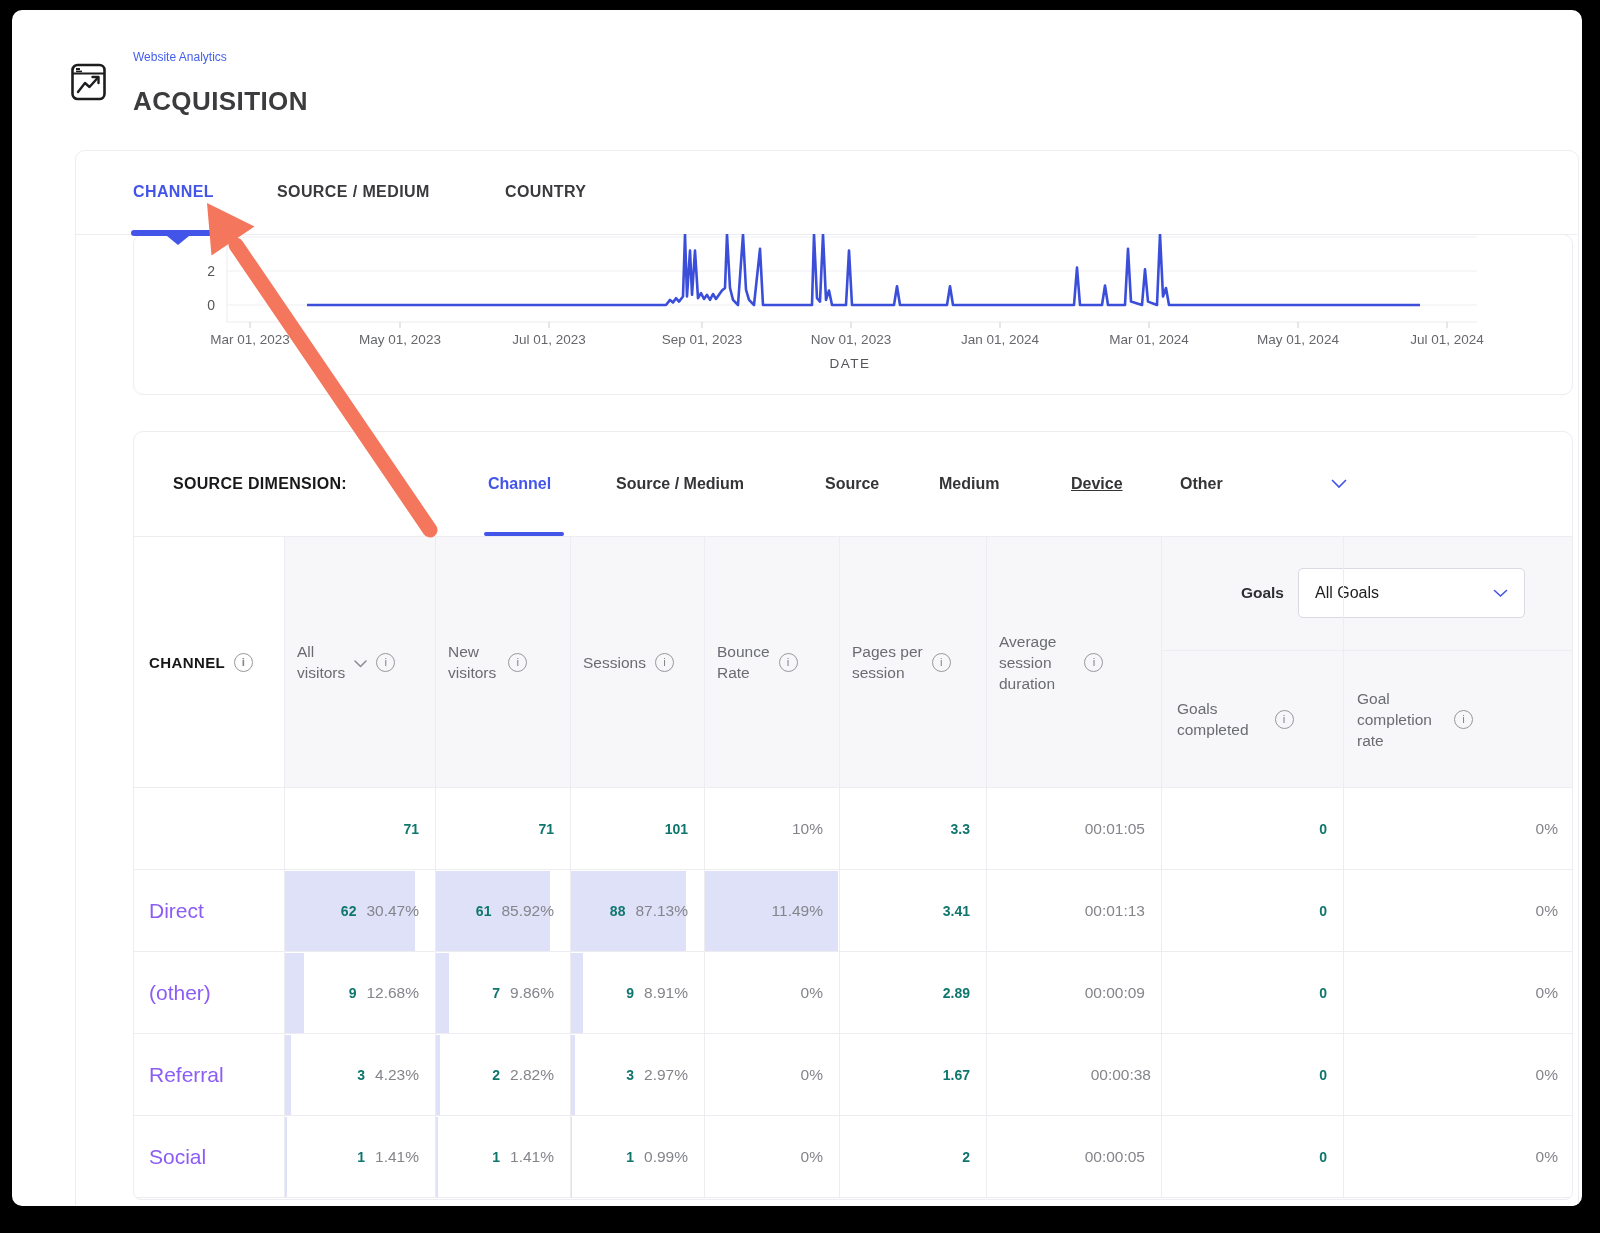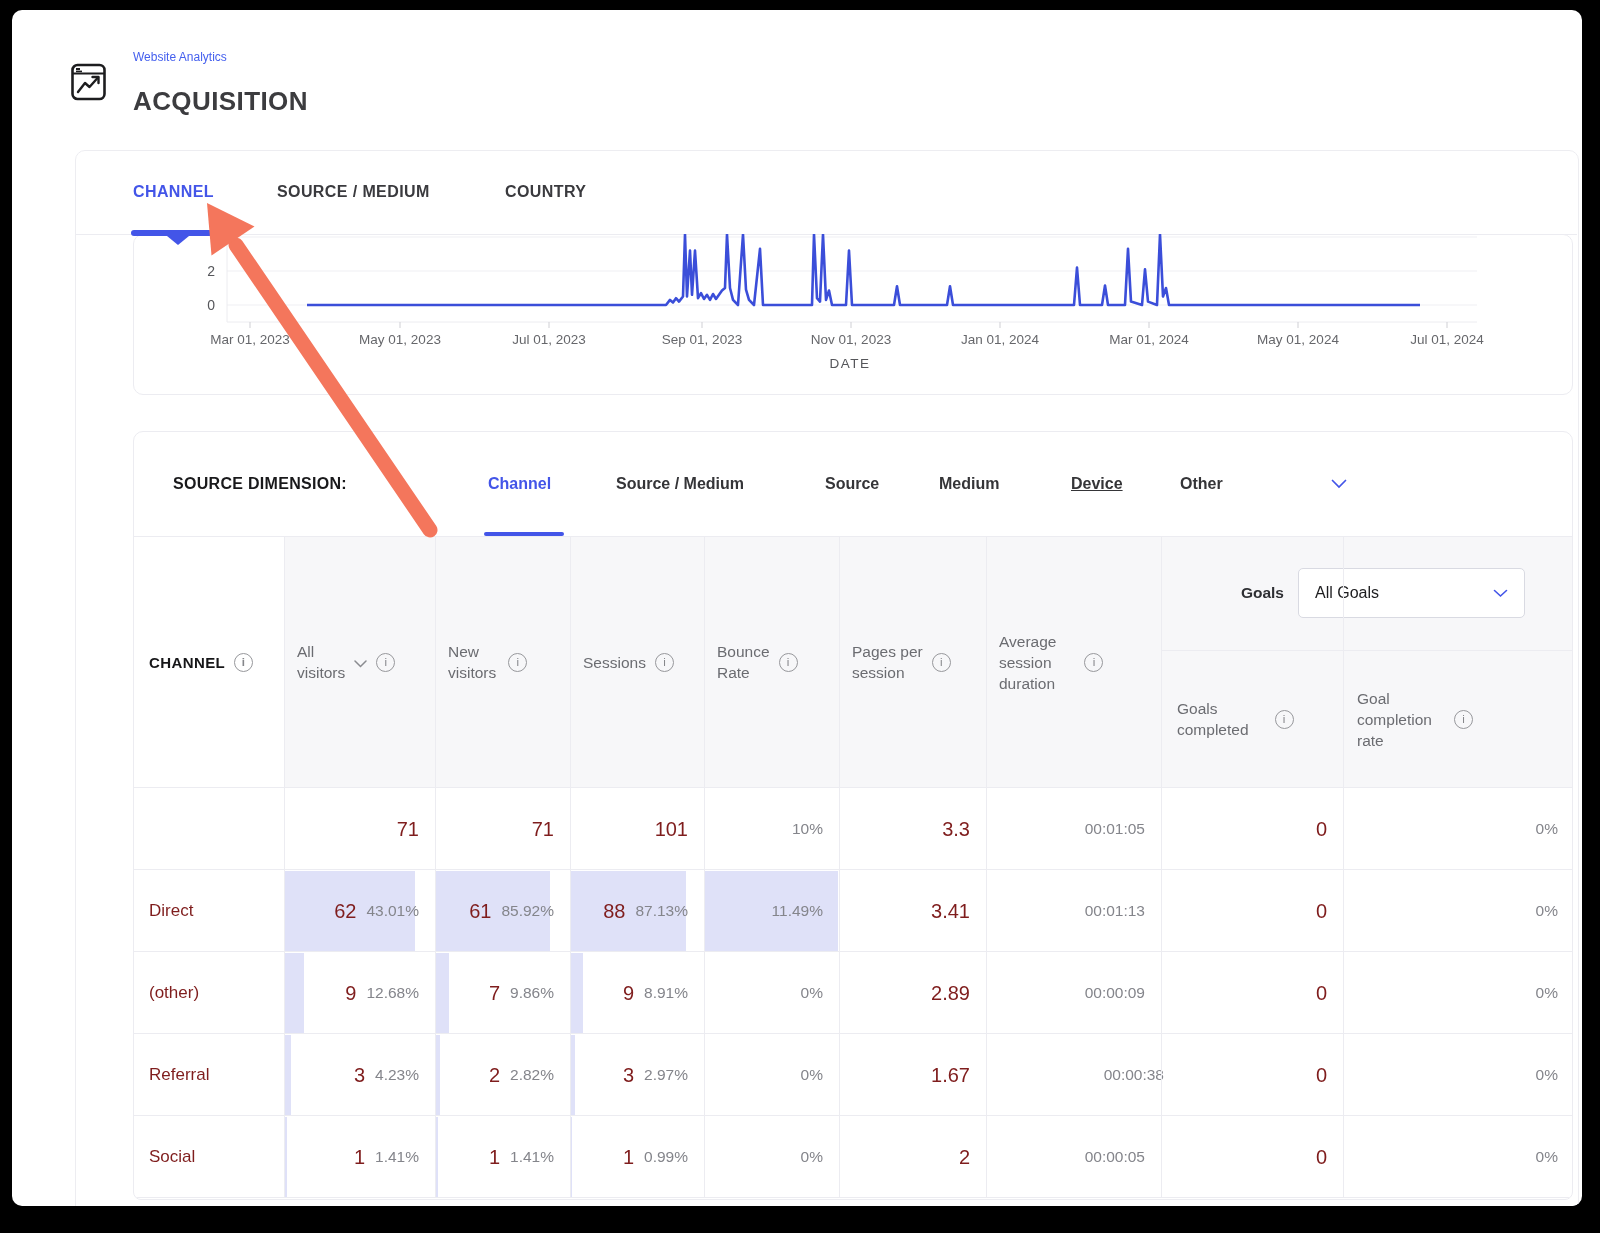--- a/index.html
+++ b/index.html
@@ -42,24 +42,24 @@
   .goals-select{left:1164px;top:136px;width:227px;height:50px;background:#fff;border:1px solid #d9dae2;border-radius:5px;display:flex;align-items:center;padding:0 16px;box-sizing:border-box;font-size:16px;color:#1d1d1f;cursor:pointer;}
   .goals-select .sel-text{flex:1;}
   .hcell{display:flex;align-items:center;gap:9px;box-sizing:border-box;font-size:15.5px;color:#6b6c71;font-weight:500;line-height:21px;}
   .hcell .lbl{white-space:pre-line;}
   .hcell.dark{font-size:15px;font-weight:800;color:#161618;letter-spacing:.4px;}
   .info{display:inline-flex;align-items:center;justify-content:center;min-width:19px;width:19px;height:19px;border:1.4px solid #97989c;border-radius:50%;color:#85868a;font-size:11.5px;font-style:normal;box-sizing:border-box;flex:none;}
   .info::after{content:"i";}
   .vline{position:absolute;top:104px;height:661px;width:1px;background:#ececf1;pointer-events:none;z-index:3;}
   .trow{position:absolute;left:0;width:1440px;height:82px;border-top:1px solid #ececf1;box-sizing:content-box;}
   .tbottom{left:0;top:765px;width:1440px;height:1px;background:#ececf1;}
-  .ch-cell{position:absolute;left:15px;top:0;height:82px;display:flex;align-items:center;font-size:17px;color:#7f1d1d;cursor:pointer;}
+  .ch-cell{position:absolute;left:15px;top:0;height:82px;display:flex;align-items:center;font-size:21px;color:#8b5cf6;cursor:pointer;}
   .bar{position:absolute;top:1px;height:81px;background:#dfe1f8;z-index:0;}
   .cell-text{position:absolute;top:0;height:82px;display:flex;align-items:center;z-index:1;}
-  .cell-text .v{font-size:20px;font-weight:400;color:#7f1d1d;}
+  .cell-text .v{font-size:14px;font-weight:700;color:#0f766e;}
   .cell-text .p{font-size:15.5px;color:#84858b;}
   .cell-text .v + .p{margin-left:10px;}
 
   .chev{flex:none;}
   #arrow-svg{position:absolute;left:195px;top:195px;z-index:9;pointer-events:none;}
 </style>
 </head>
 <body>
 
 <div class="page">
@@ -222,21 +222,21 @@
             </div>
             <div class="cell-text" style="right: 16px;">
               <span class="p">0%</span>
             </div>
           </div>
           <div class="trow" style="top: 437px;">
             <div class="ch-cell">Direct</div>
             <div class="bar" style="left: 151px; width: 130.1px;"></div>
             <div class="cell-text" style="right: 1155px;">
               <span class="v">62</span>
-              <span class="p">43.01%</span>
+              <span class="p">30.47%</span>
             </div>
             <div class="bar" style="left: 302px; width: 114.2px;"></div>
             <div class="cell-text" style="right: 1020px;">
               <span class="v">61</span>
               <span class="p">85.92%</span>
             </div>
             <div class="bar" style="left: 437px; width: 115px;"></div>
             <div class="cell-text" style="right: 886px;">
               <span class="v">88</span>
               <span class="p">87.13%</span>
@@ -307,21 +307,21 @@
             <div class="cell-text" style="right: 886px;">
               <span class="v">3</span>
               <span class="p">2.97%</span>
             </div>
             <div class="cell-text" style="right: 751px;">
               <span class="p">0%</span>
             </div>
             <div class="cell-text" style="right: 604px;">
               <span class="v">1.67</span>
             </div>
-            <div class="cell-text" style="right: 410px; margin-left: 44px;">
+            <div class="cell-text" style="right: 423px; margin-left: 44px;">
               <span class="p">00:00:38</span>
             </div>
             <div class="cell-text" style="right: 247px;">
               <span class="v">0</span>
             </div>
             <div class="cell-text" style="right: 16px;">
               <span class="p">0%</span>
             </div>
           </div>
           <div class="trow" style="top: 683px;">

